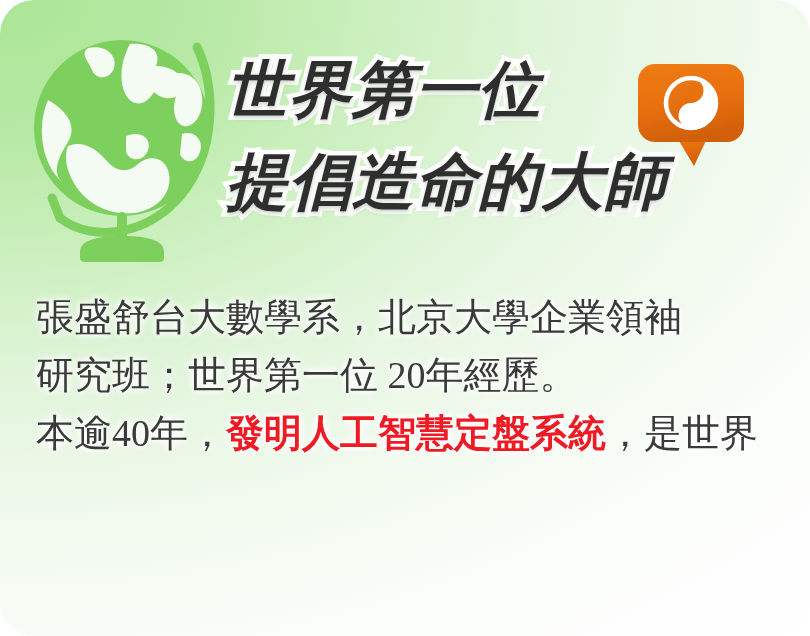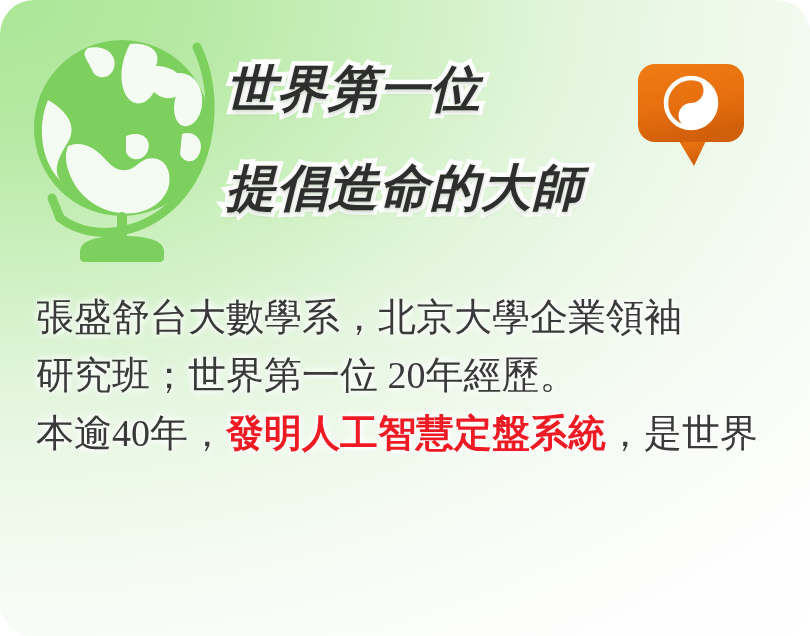--- a/index.html
+++ b/index.html
@@ -59,35 +59,35 @@
     position: absolute;
     left: 222px;
     top: 38px;
     width: 588px;
     height: 228px;
   }
   .title-line {
     position: absolute;
     left: 0;
     white-space: nowrap;
-    font-family: Liberation Serif, serif;
+    font-family: Liberation Mono, monospace;
     font-weight: 700;
     font-style: italic;
-    font-size: 50px;
+    font-size: 62px;
     line-height: 1;
     letter-spacing: 1px;
     color: #2e2e2e;
     -webkit-text-stroke: 9px #ffffff;
     paint-order: stroke fill;
     text-shadow:
        0 3px 5px rgba(90,120,80,.22),
        0 1px 2px rgba(90,120,80,.18);
   }
   #title-line-1 { top: 26px;  left: 4px; }
-  #title-line-2 { top: 125px; left: 4px; }
+  #title-line-2 { top: 118px; left: 4px; }
 
   
   #yinyang-bubble {
     position: absolute;
     left: 638px;
     top: 64px;
     width: 110px;
     height: 104px;
   }
 

